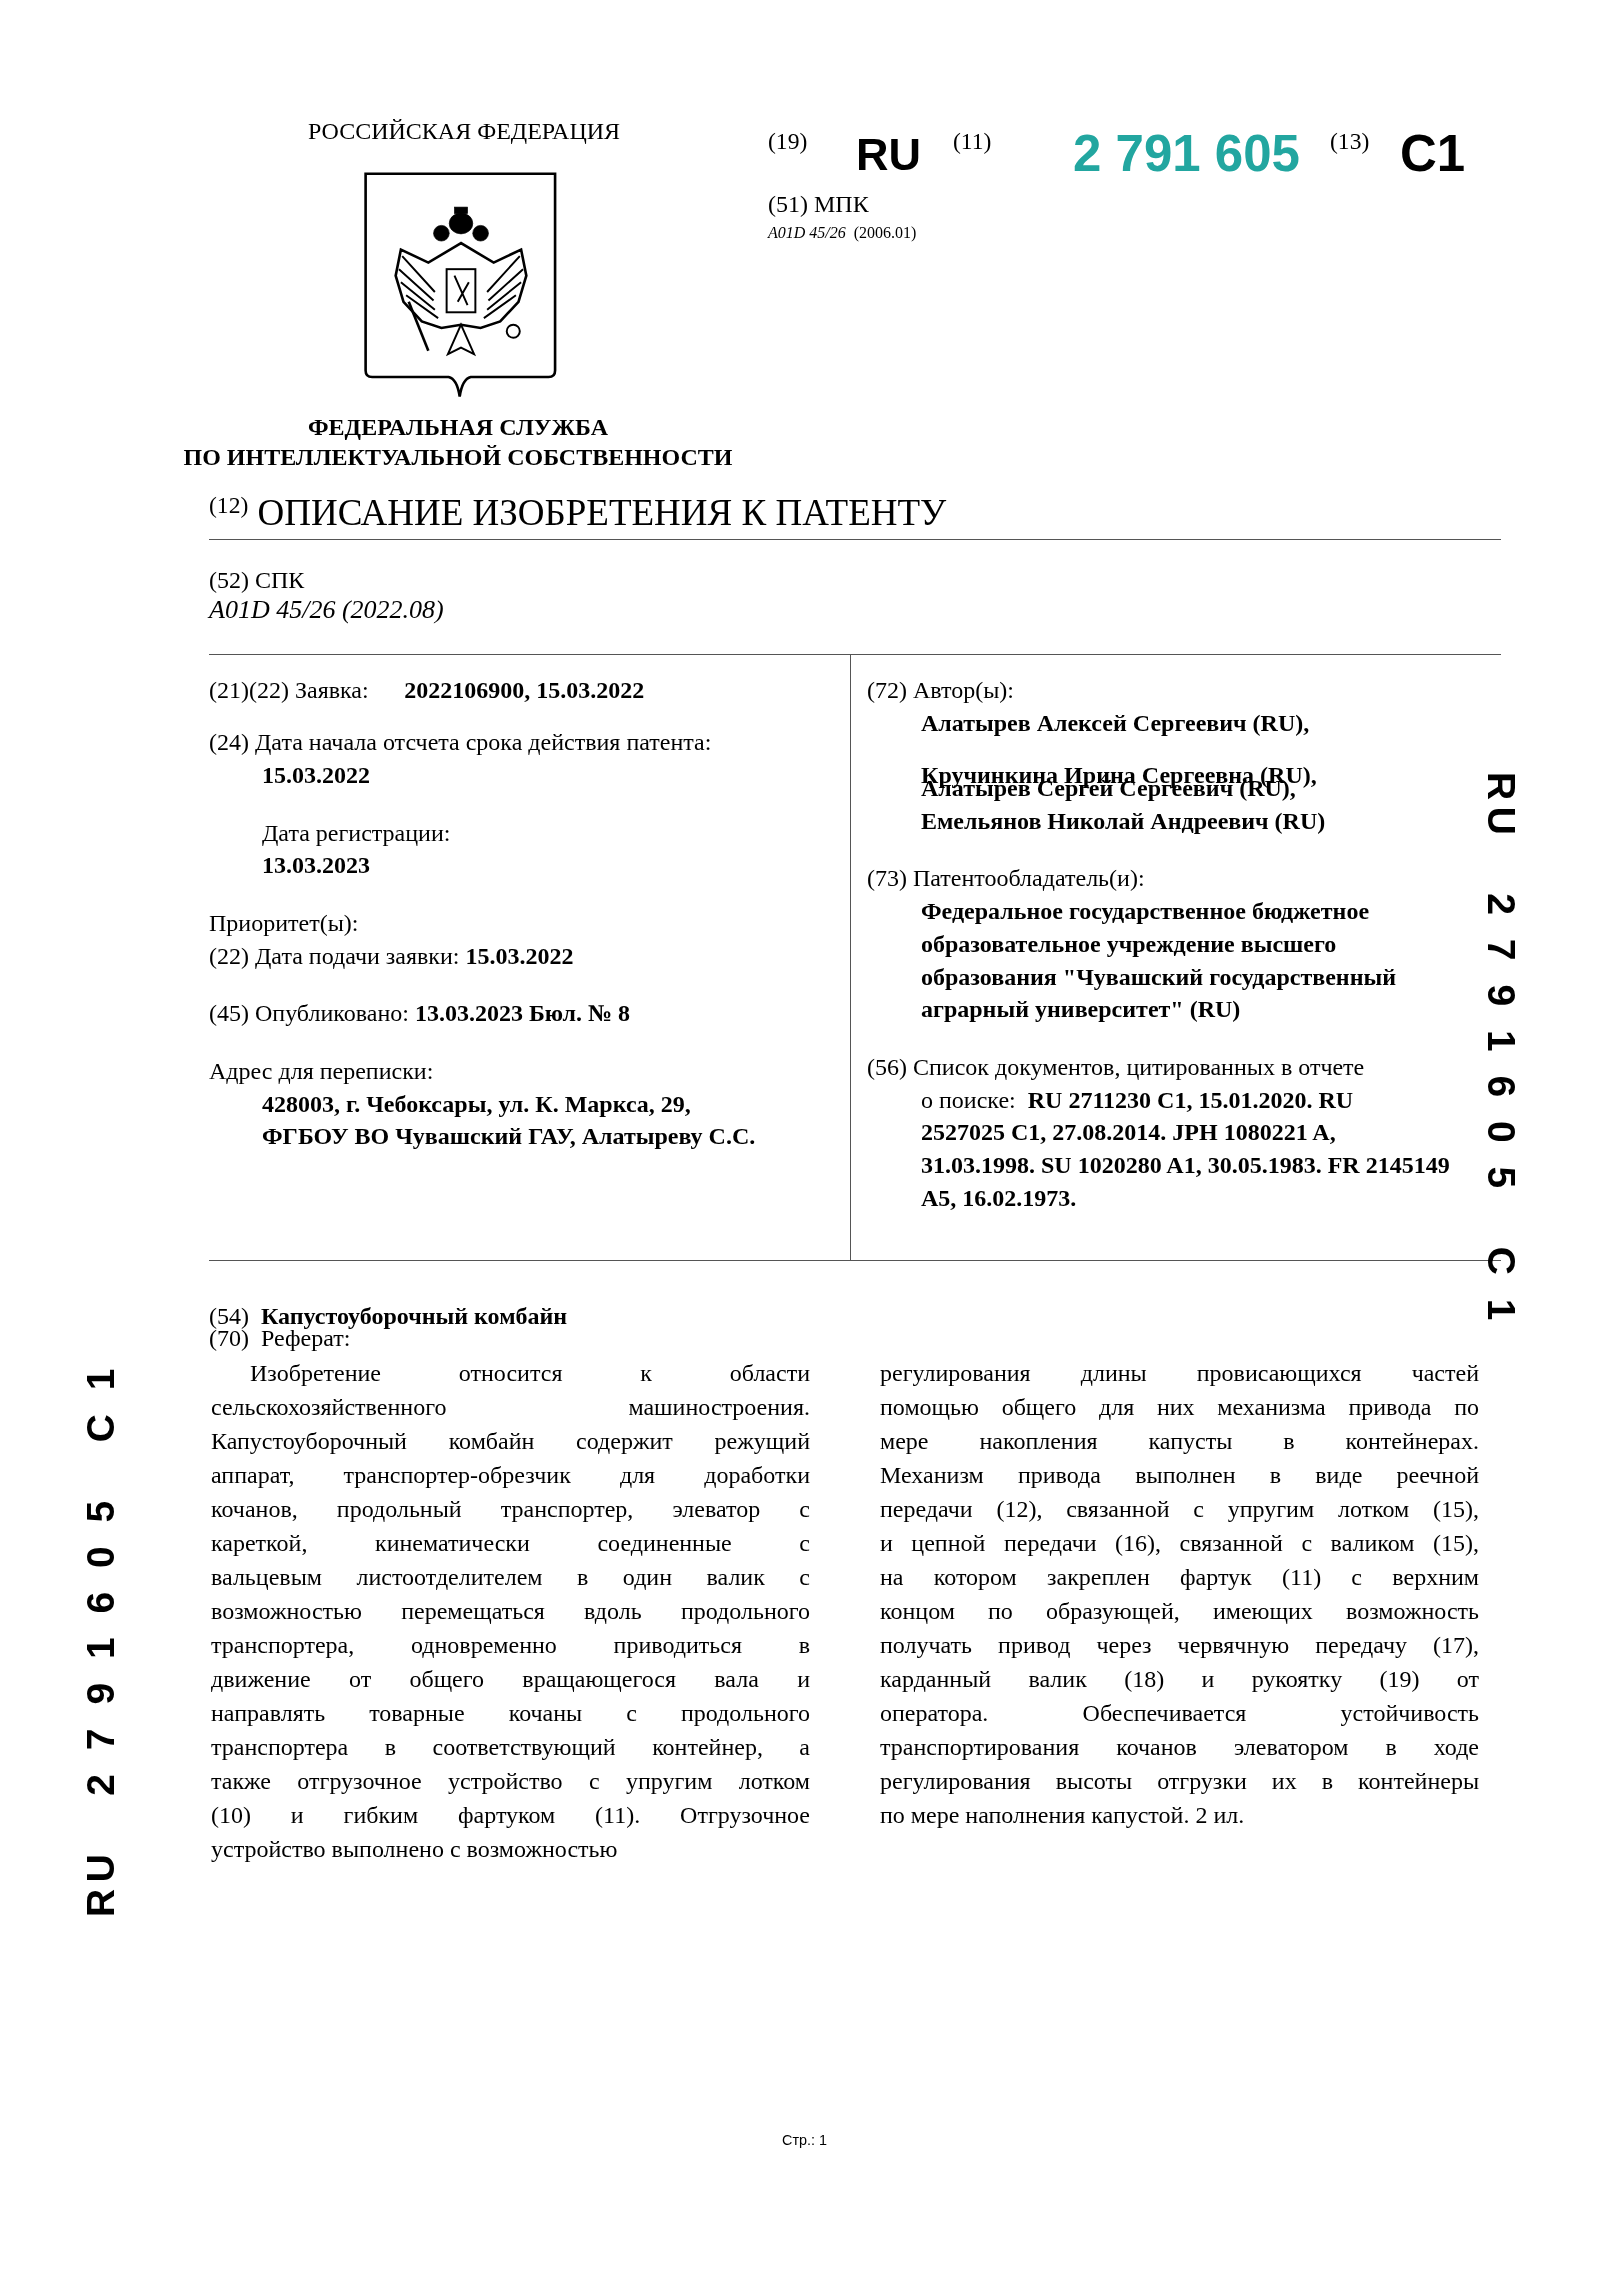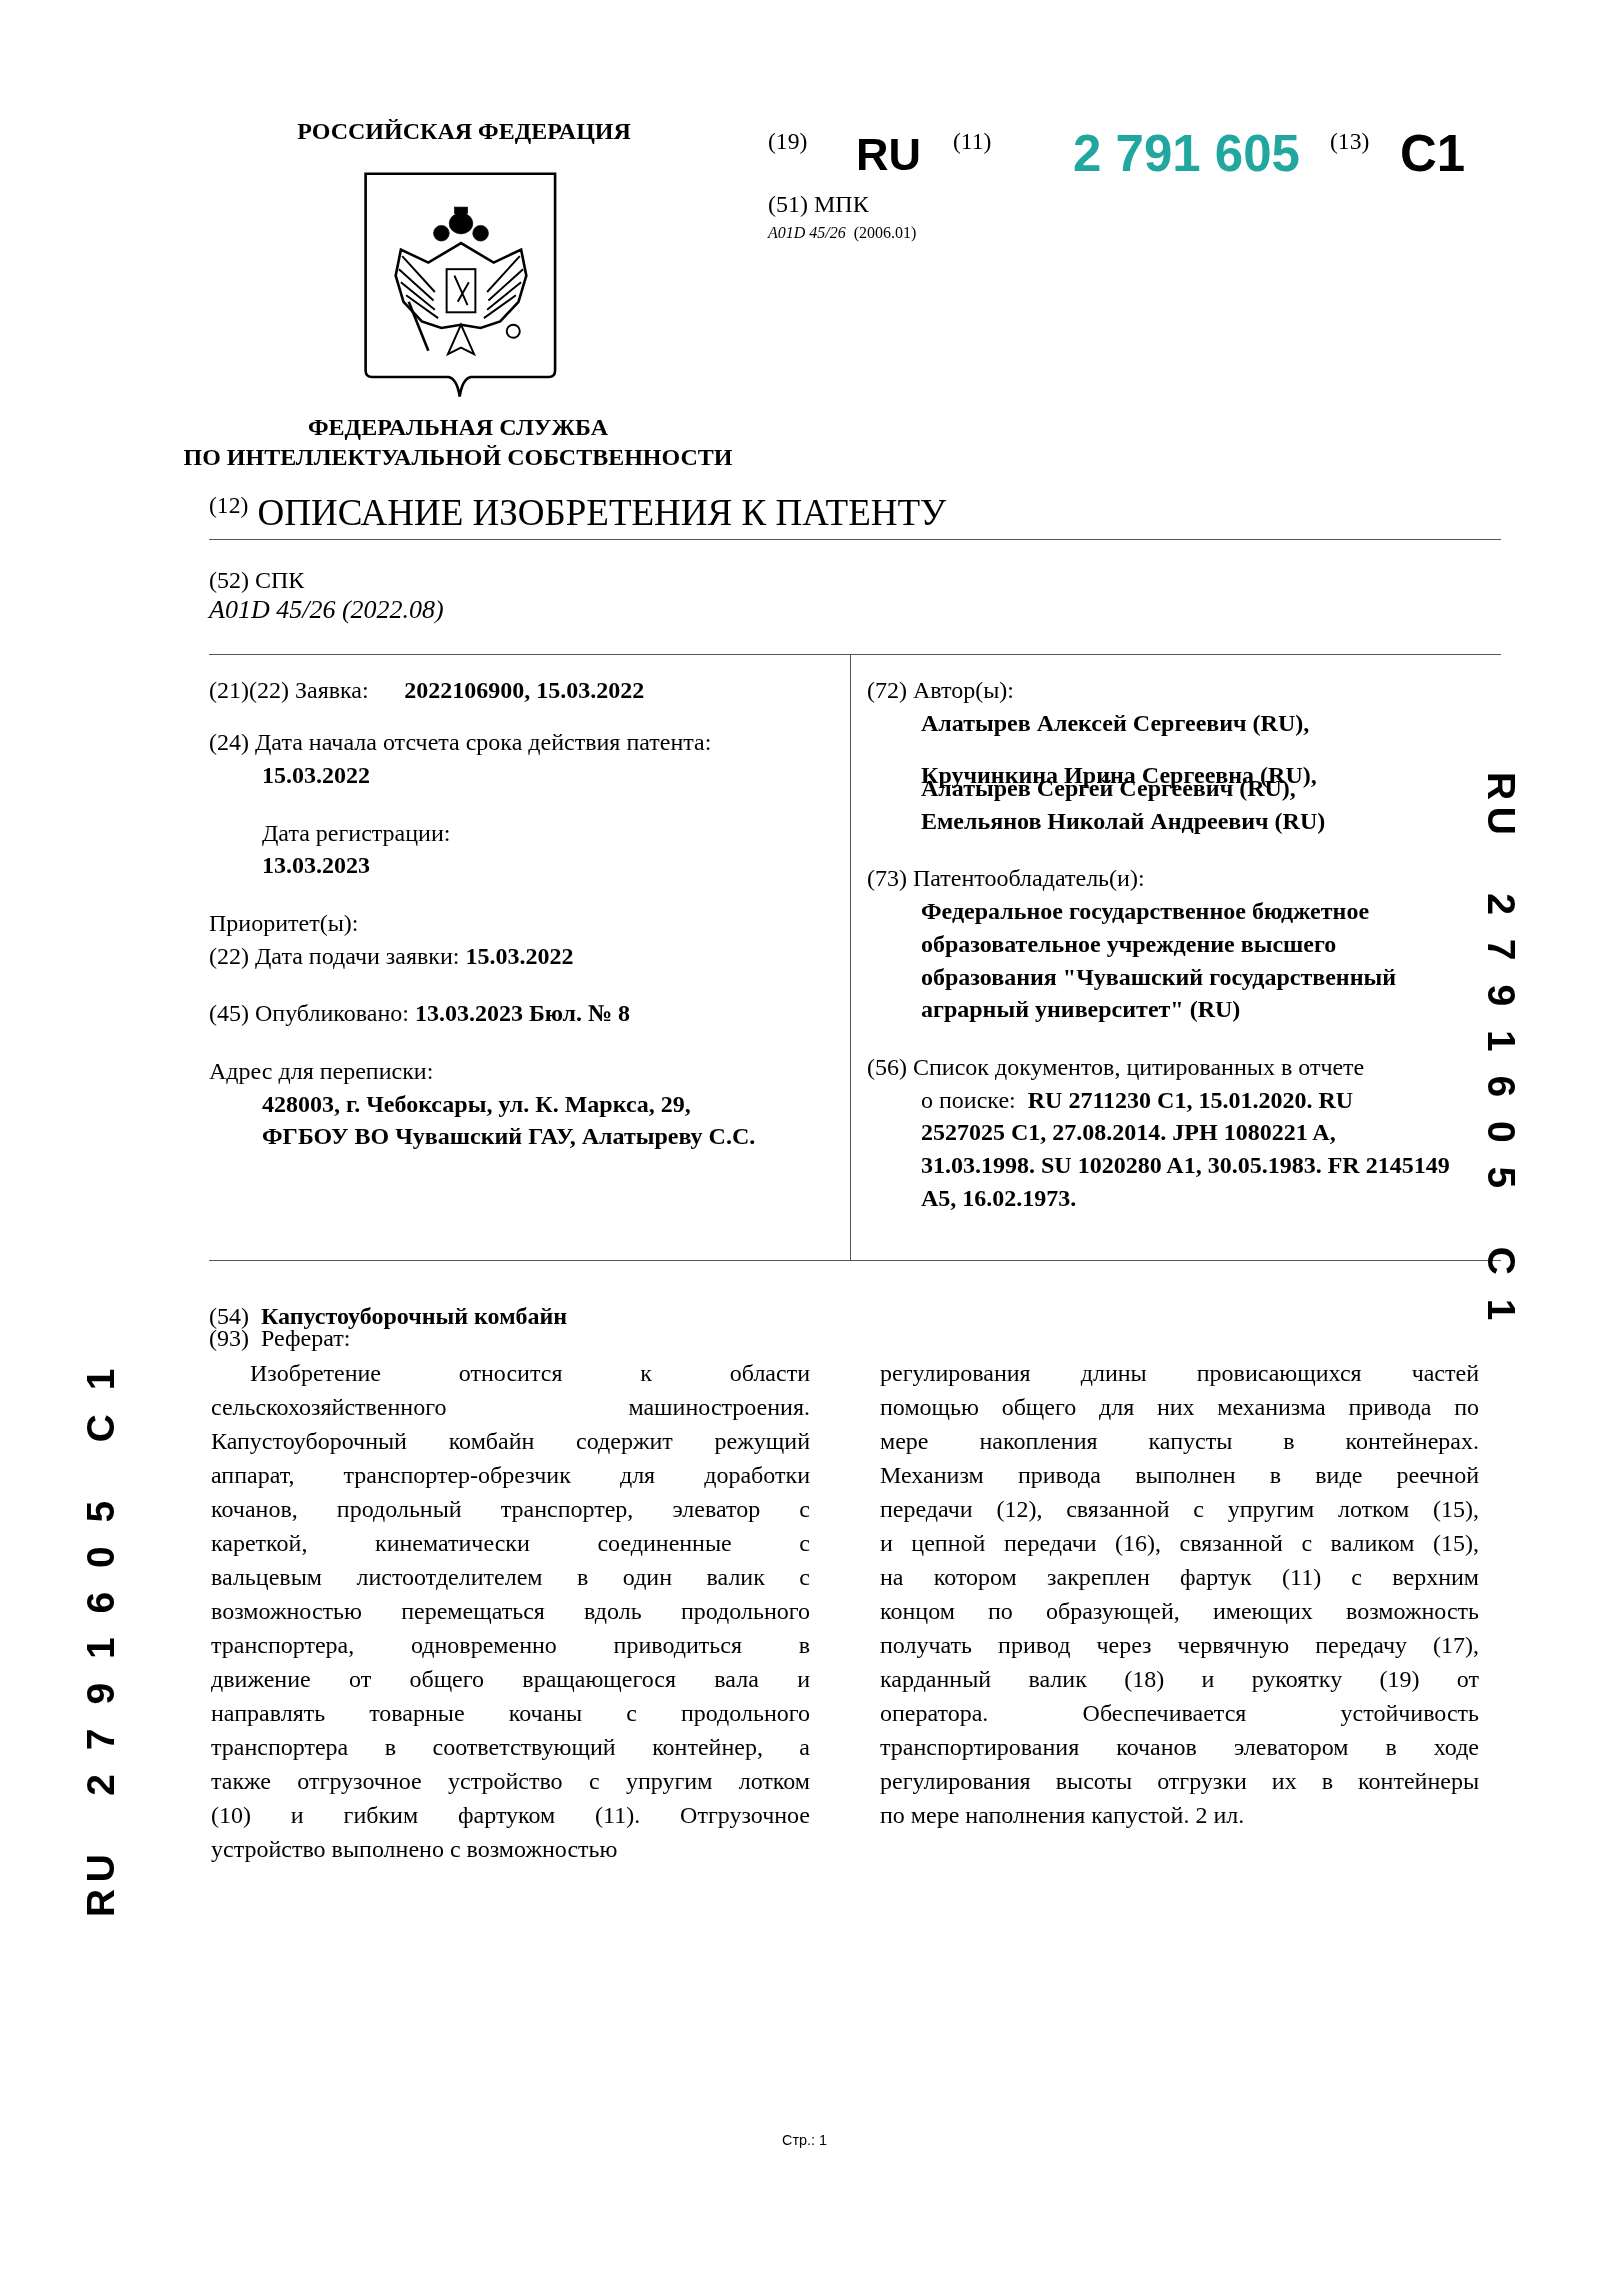--- a/index.html
+++ b/index.html
@@ -1,20 +1,20 @@
 <!DOCTYPE html>
 <html style="font-size:10.5px"><head>
 <meta charset="utf-8">
 <style>
   html, body { margin: 0; padding: 0; background: #ffffff; }
   body { width: 1623px; height: 2295px; position: relative; overflow: hidden;
          font-family: "Liberation Serif", "DejaVu Serif", serif; color: #000; }
   .abs { position: absolute; }
 
-  #country { left: 281px; top: 118px; width: 366px; text-align: center; font-size: 24px; font-weight: bold; letter-spacing: 0px; }
+  #country { left: 281px; top: 118px; width: 366px; text-align: center; font-size: 24px; font-weight: normal; letter-spacing: 0px; }
   #emblem { left: 363px; top: 171px; width: 196px; height: 229px; }
   #fips1 { left: 216px; top: 414px; width: 484px; text-align: center; font-size: 24px; font-weight: bold; }
   #fips2 { left: 157px; top: 444px; width: 602px; text-align: center; font-size: 24px; font-weight: bold; }
 
   .code { font-size: 23.6px; }
   #c19 { left: 768px; top: 128px; }
   #ru { left: 856px; top: 132px; font-size: 45px; font-weight: bold; font-family: "Liberation Sans", sans-serif; line-height: 1; }
   #c11 { left: 953px; top: 128px; }
   #pnum { left: 1073px; top: 128px; font-size: 51px; font-weight: bold; font-family: "Liberation Sans", sans-serif; line-height: 1; }
   #c13 { left: 1330px; top: 128px; }
@@ -144,21 +144,21 @@
 </div>
 <div class="abs f b" style="left:921px; top:1116px;">2527025 C1, 27.08.2014. JPH 1080221 A,</div>
 <div class="abs f b" style="left:921px; top:1149px;">31.03.1998. SU 1020280 A1, 30.05.1983. FR 2145149</div>
 <div class="abs f b" style="left:921px; top:1182px;">A5, 16.02.1973.</div>
 
 <div class="abs f" style="left:209px; top:1288px;margin-top:12px;">
   <span>(54)</span>&nbsp;
   <span class="b">Капустоуборочный комбайн</span>
 </div>
 <div class="abs f" style="left:209px; top:1322px;">
-  <span>(93)</span>&nbsp;
+  <span>(70)</span>&nbsp;
   <span>Реферат:</span>
 </div>
 
 <div id="abs-left" class="abs-col" style="left:211px; top:1356px; width:599px;">
     <span class="line" style="padding-left: 39px;">Изобретение относится к области</span>
     <span class="line">сельскохозяйственного машиностроения.</span>
     <span class="line">Капустоуборочный комбайн содержит режущий</span>
     <span class="line">аппарат, транспортер-обрезчик для доработки</span>
     <span class="line">кочанов, продольный транспортер, элеватор с</span>
     <span class="line">кареткой, кинематически соединенные с</span>

